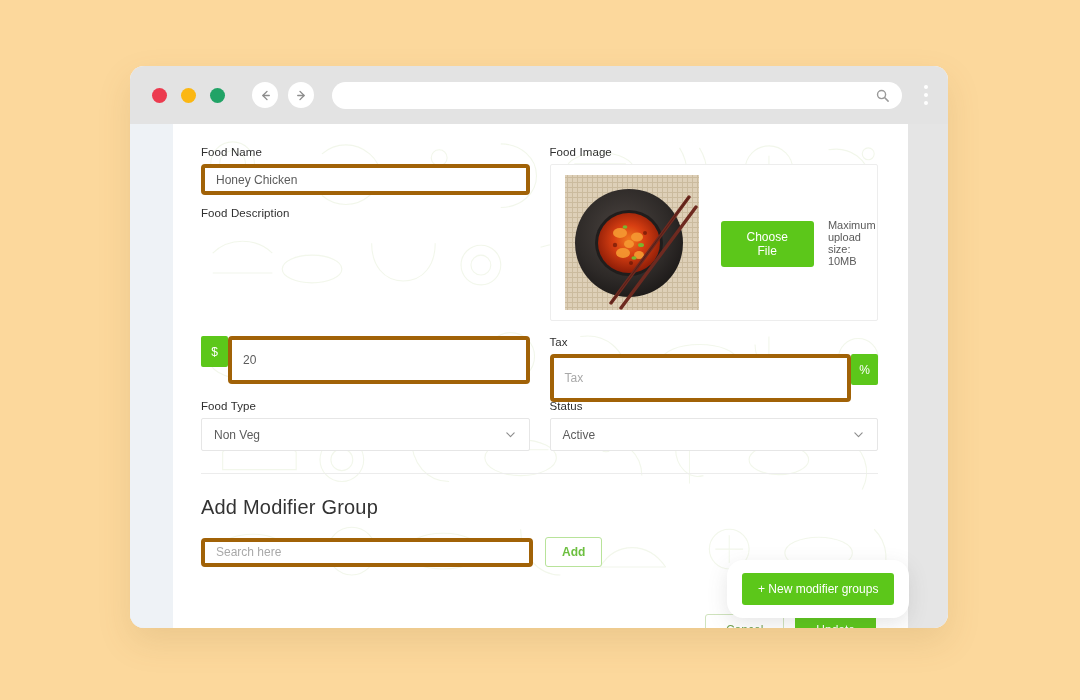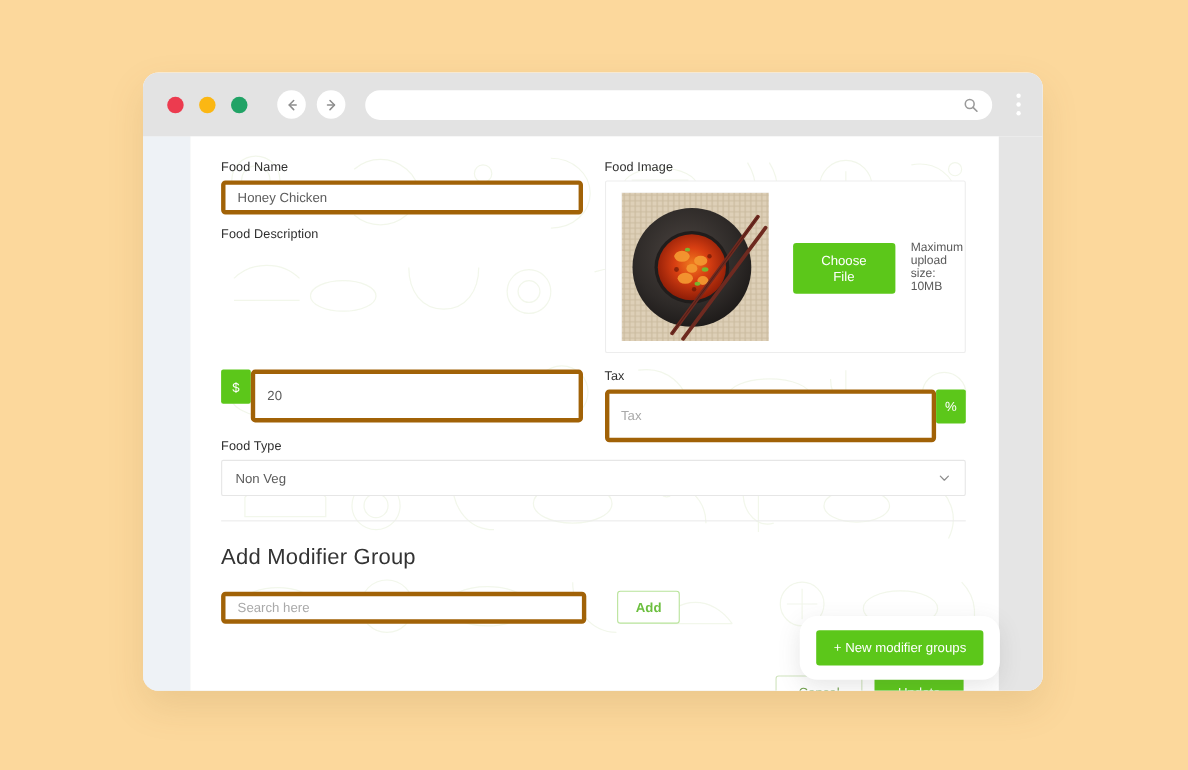--- a/index.html
+++ b/index.html
@@ -242,21 +242,21 @@
   }
 
   .section-title {
     font-size: 20px;
     color: #333333;
     font-weight: 400;
     margin: 22px 0 18px 0;
     letter-spacing: .2px;
   }
 
-  .searchrow { display: flex; align-items: center; gap: 28px; }
+  .searchrow { display: flex; align-items: center; gap: 12px; }
   .searchrow .field { flex: 0 0 332px; height: 29px; }
 
   .btn-add {
     border: 1px solid #b8e39a;
     background: #ffffff;
     color: #6cbf3f;
     font-size: 12px;
     border-radius: 3px;
     padding: 7px 16px;
     cursor: pointer;
@@ -540,20 +540,29 @@
           <div class="col">
             <div class="flabel">Food Type</div>
             <div class="select">
               <span>Non Veg</span>
               <svg width="13" height="13" viewBox="0 0 16 16">
                 <path d="M3.5 6L8 10.5 12.5 6" fill="none" stroke="#8d8d8d" stroke-width="1.4" stroke-linecap="round" stroke-linejoin="round"></path>
               </svg>
             </div>
           </div>
 
+          <div class="col">
+            <div class="flabel">Status</div>
+            <div class="select">
+              <span>Active</span>
+              <svg width="13" height="13" viewBox="0 0 16 16">
+                <path d="M3.5 6L8 10.5 12.5 6" fill="none" stroke="#8d8d8d" stroke-width="1.4" stroke-linecap="round" stroke-linejoin="round"></path>
+              </svg>
+            </div>
+          </div>
         </div>
 
         <div class="divider"></div>
 
         <h2 class="section-title">Add Modifier Group</h2>
 
         <div class="searchrow">
           <div class="field ph">Search here</div>
           <button class="btn-add">Add</button>
         </div>

